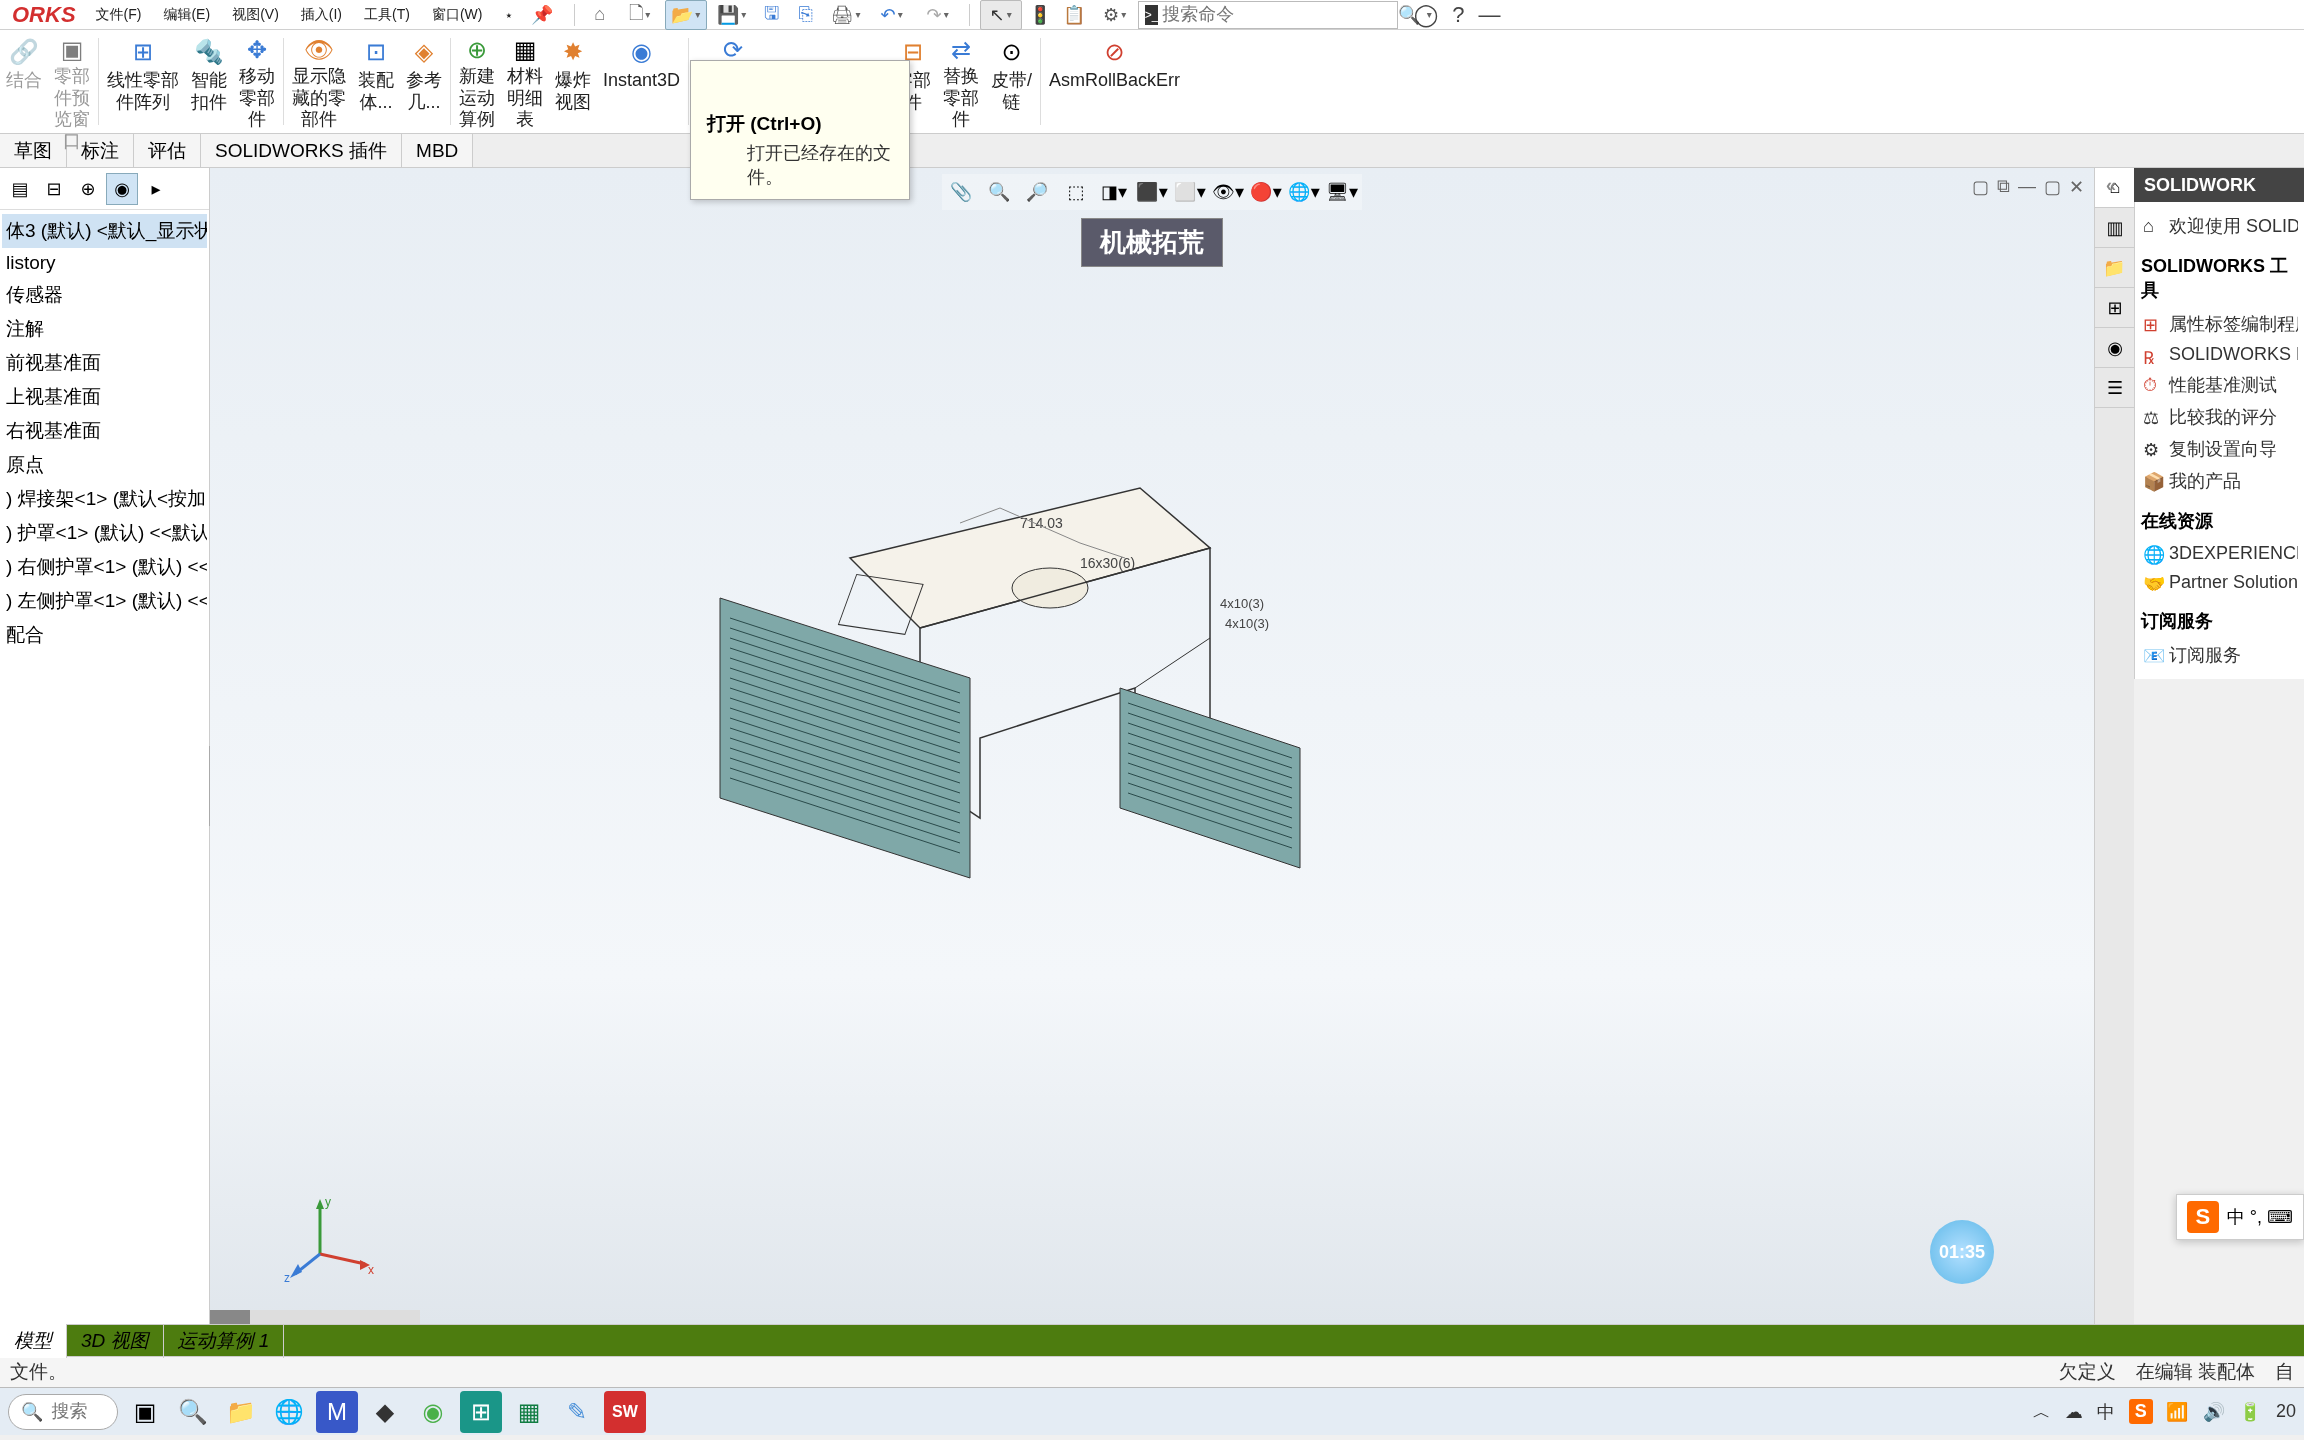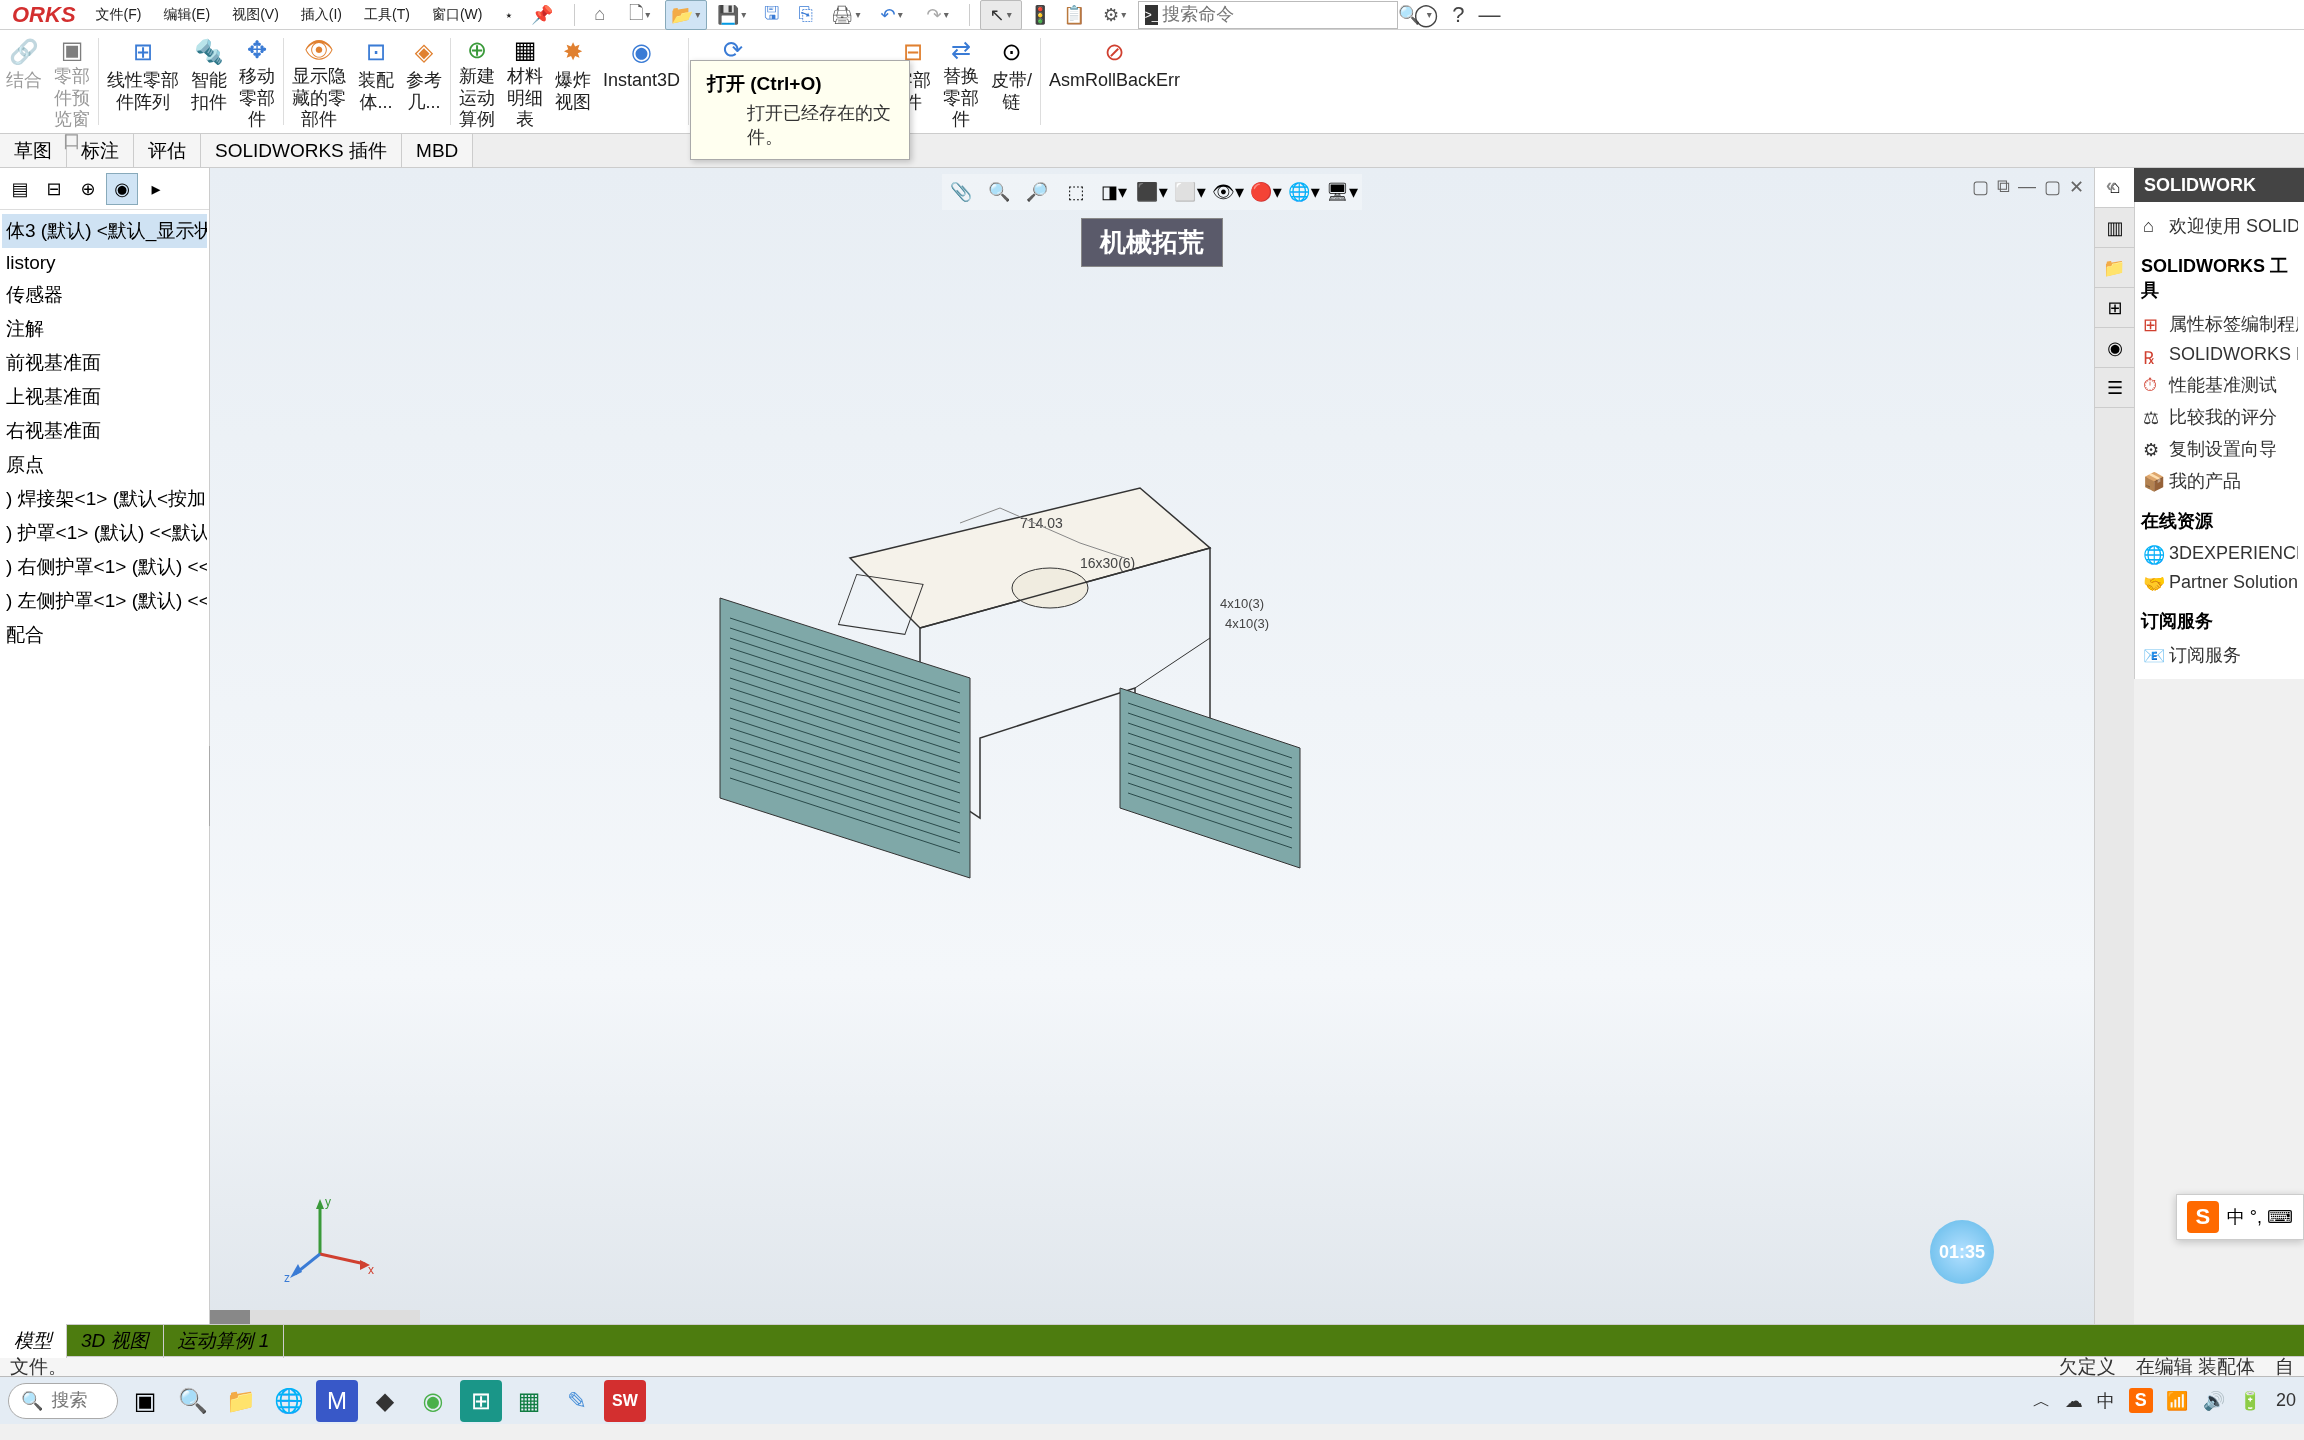--- a/index.html
+++ b/index.html
@@ -27,21 +27,21 @@
 .ribbon { height: 104px; background: #fff; display: flex; border-bottom: 1px solid #ccc; }
 .rb-btn { display: flex; flex-direction: column; align-items: center; justify-content: flex-start; padding: 6px 6px 2px; cursor: pointer; min-width: 48px; position: relative; }
 .rb-icon { width: 32px; height: 32px; display: flex; align-items: center; justify-content: center; font-size: 24px; margin-bottom: 2px; }
 .rb-label { font-size: 18px; color: #222; text-align: center; line-height: 1.2; white-space: pre-line; }
 .rb-btn.disabled .rb-label { color: #999; }
 .rb-btn.disabled .rb-icon { opacity: 0.5; }
 .rb-vsep { width: 1px; background: #ddd; margin: 8px 2px; }
 
 
 .tooltip { position: absolute; left: 690px; top: 60px; background: #fffff0; border: 1px solid #aaa; padding: 10px 16px; box-shadow: 2px 2px 6px rgba(0,0,0,0.2); z-index: 100; width: 220px; }
-.tooltip-title { font-weight: bold; font-size: 19px; margin-bottom: 4px; }
+.tooltip-title { font-weight: bold; font-size: 19px; margin-bottom: 4px; margin-top: 40px; }
 .tooltip-body { font-size: 18px; color: #333; margin-left: 40px; }
 
 
 .tabs-row { height: 34px; background: #eee; display: flex; align-items: stretch; border-bottom: 1px solid #ccc; }
 .tab { padding: 6px 14px; border-right: 1px solid #ccc; cursor: pointer; background: #f5f5f5; font-size: 19px; display: flex; align-items: center; }
 
 
 .main { display: flex; height: calc(100% - 34px - 104px - 34px - 32px - 32px - 48px); }
 
 
@@ -88,21 +88,21 @@
 .ime-logo { width: 32px; height: 32px; background: #ff6a00; color: #fff; display: flex; align-items: center; justify-content: center; font-weight: bold; border-radius: 4px; font-size: 22px; }
 
 
 .bottom-tabs { height: 32px; background: #4d7c0f; display: flex; align-items: center; border-top: 1px solid #ccc; font-style: italic; }
 .btab { padding: 4px 14px; border-right: 1px solid #ccc; cursor: pointer; font-size: 19px; display: flex; align-items: center; }
 .btab.active { background: #fff; }
 .scroll-stub { width: 210px; height: 14px; background: #ddd; position: relative; margin-top: -14px; }
 .scroll-thumb { position: absolute; left: 0; width: 40px; height: 14px; background: #888; }
 
 
-.statusbar { height: 20px; background: #f5f5f5; border-top: 1px solid #ccc; display: flex; align-items: center; padding: 0 10px; font-size: 19px; color: #333; }
+.statusbar { height: 31px; background: #f5f5f5; border-top: 1px solid #ccc; display: flex; align-items: center; padding: 0 10px; font-size: 19px; color: #333; }
 .status-left { flex: 1; }
 .status-right { display: flex; gap: 20px; }
 
 
 .taskbar { height: 48px; background: #e4ecf4; border-top: 1px solid #bbb; display: flex; align-items: center; padding: 0 8px; gap: 6px; }
 .tb-search { display: flex; align-items: center; background: #fff; border: 1px solid #aaa; border-radius: 20px; height: 36px; width: 110px; padding: 0 12px; gap: 8px; }
 .tb-search input { border: none; outline: none; width: 60px; font-size: 18px; }
 .tb-app { width: 42px; height: 42px; display: flex; align-items: center; justify-content: center; cursor: pointer; border-radius: 4px; font-size: 24px; }
 .tb-right { margin-left: auto; display: flex; align-items: center; gap: 14px; color: #333; font-size: 18px; }
 .tb-right span { cursor: pointer; }

